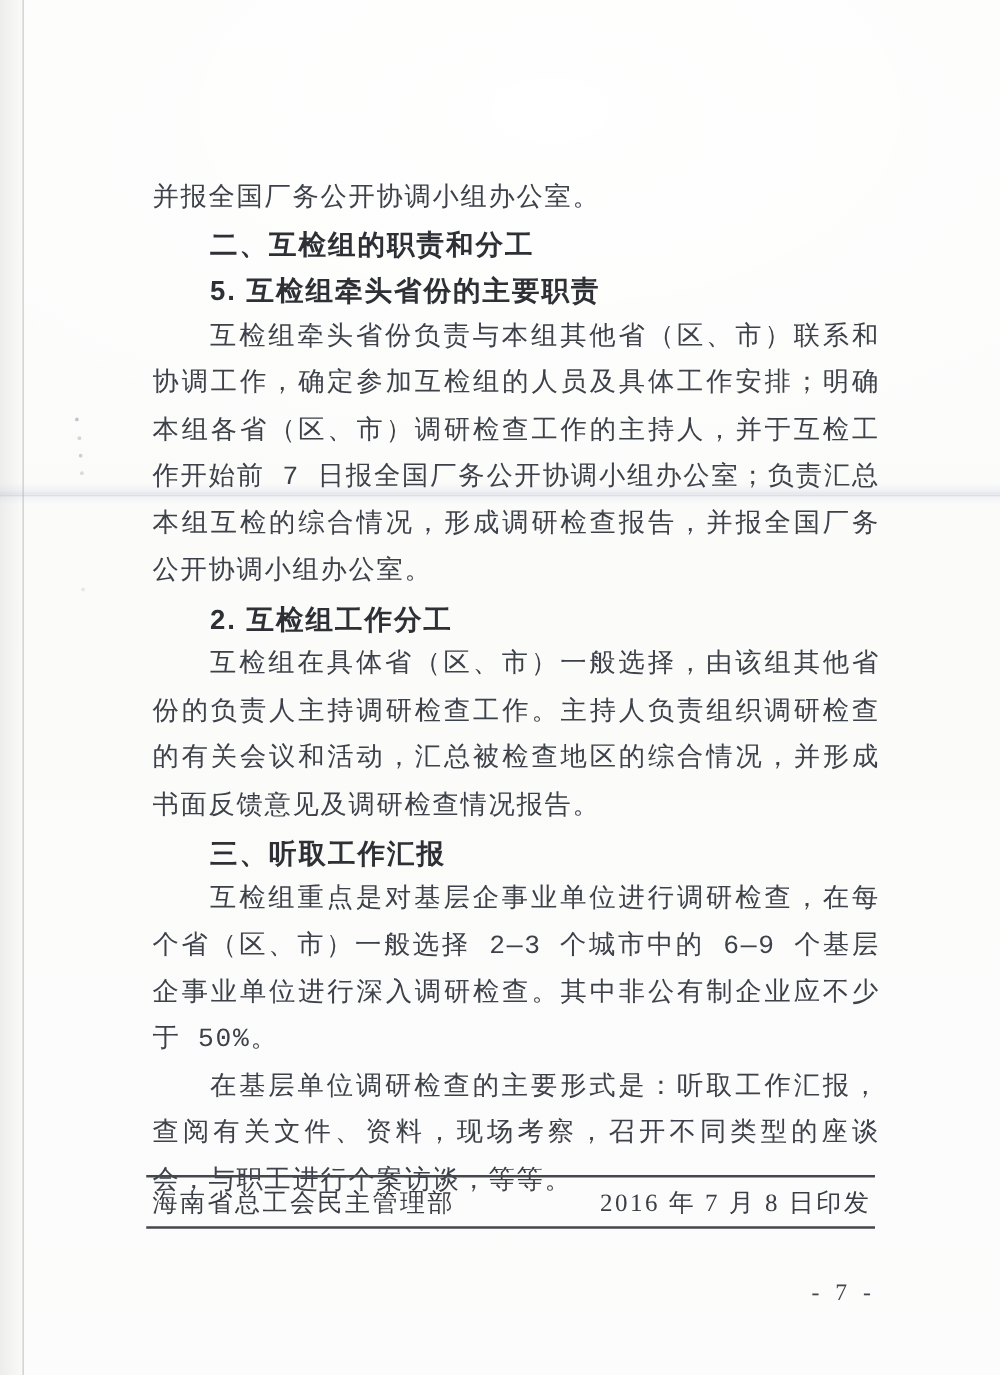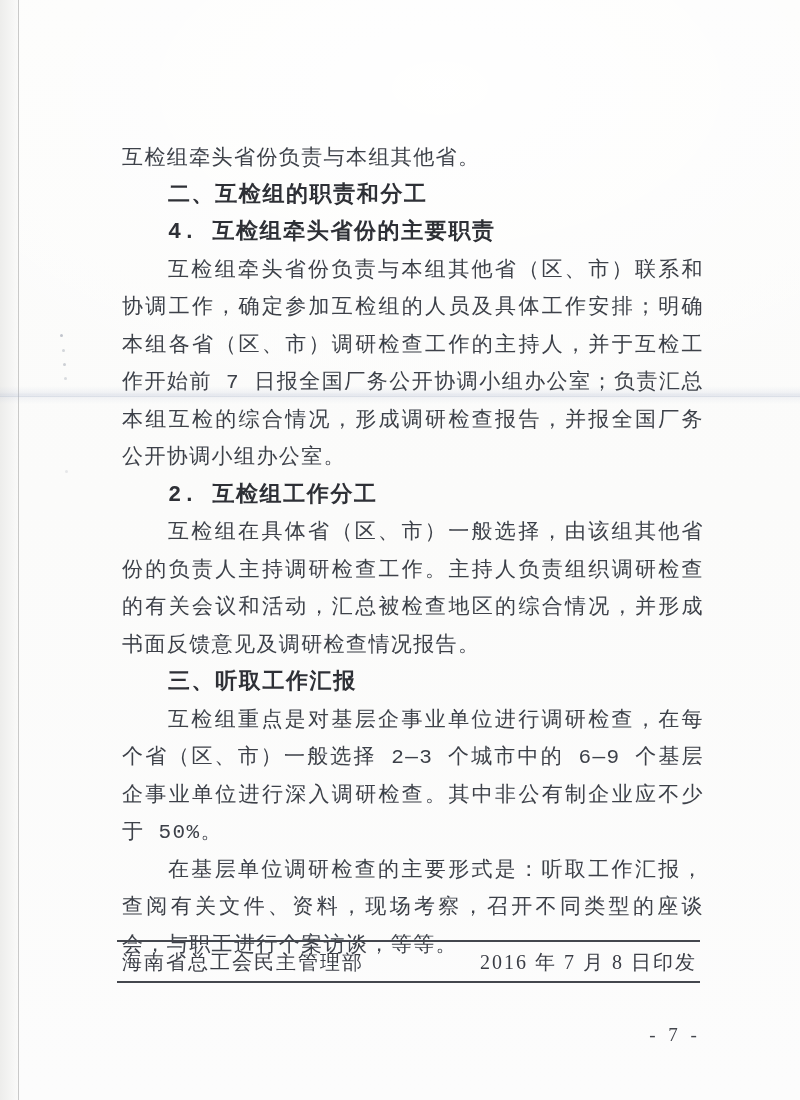--- a/index.html
+++ b/index.html
@@ -57,21 +57,21 @@
     width: 582px;
     color: #3d4149;
     font-size: 21px;
     line-height: 37.5px;
     letter-spacing: 1.4px;
     text-align: justify;
   }
   .para { text-indent: 0; }
   .para.indent { text-indent: 46px; font-family: Liberation Mono, monospace; }
   .heading {
-    font-family: Liberation Mono, monospace;
+    font-family: Liberation Sans, sans-serif;
     font-weight: bold;
     color: #2e3036;
     font-size: 22px;
     letter-spacing: 1.6px;
     padding-left: 46px;
     text-align: left;
   }
 
   .footer-rule {
     position: absolute; left: 117px; width: 583px; height: 2px;
@@ -105,23 +105,23 @@
   <div class="edge-line"></div>
   <div class="crease"></div>
   <div class="crease-line"></div>
   <div class="dot d1"></div>
   <div class="dot d2"></div>
   <div class="dot d3"></div>
   <div class="dot d4"></div>
   <div class="dot d5"></div>
 
   <div class="content">
-    <div class="para">互检组牵头省份负责与本组其他省。</div>
+    <div class="para">并报全国厂务公开协调小组办公室。</div>
     <div class="heading">二、互检组的职责和分工</div>
-    <div class="heading">4. 互检组牵头省份的主要职责</div>
+    <div class="heading">5. 互检组牵头省份的主要职责</div>
     <div class="para indent">互检组牵头省份负责与本组其他省（区、市）联系和协调工作，确定参加互检组的人员及具体工作安排；明确本组各省（区、市）调研检查工作的主持人，并于互检工作开始前 7 日报全国厂务公开协调小组办公室；负责汇总本组互检的综合情况，形成调研检查报告，并报全国厂务公开协调小组办公室。</div>
     <div class="heading">2. 互检组工作分工</div>
     <div class="para indent">互检组在具体省（区、市）一般选择，由该组其他省份的负责人主持调研检查工作。主持人负责组织调研检查的有关会议和活动，汇总被检查地区的综合情况，并形成书面反馈意见及调研检查情况报告。</div>
     <div class="heading">三、听取工作汇报</div>
     <div class="para indent">互检组重点是对基层企事业单位进行调研检查，在每个省（区、市）一般选择 2—3 个城市中的 6—9 个基层企事业单位进行深入调研检查。其中非公有制企业应不少于 50%。</div>
     <div class="para indent">在基层单位调研检查的主要形式是：听取工作汇报，查阅有关文件、资料，现场考察，召开不同类型的座谈会，与职工进行个案访谈，等等。</div>
   </div>
 
   <div class="footer-rule top"></div>
   <div class="footer-row">

